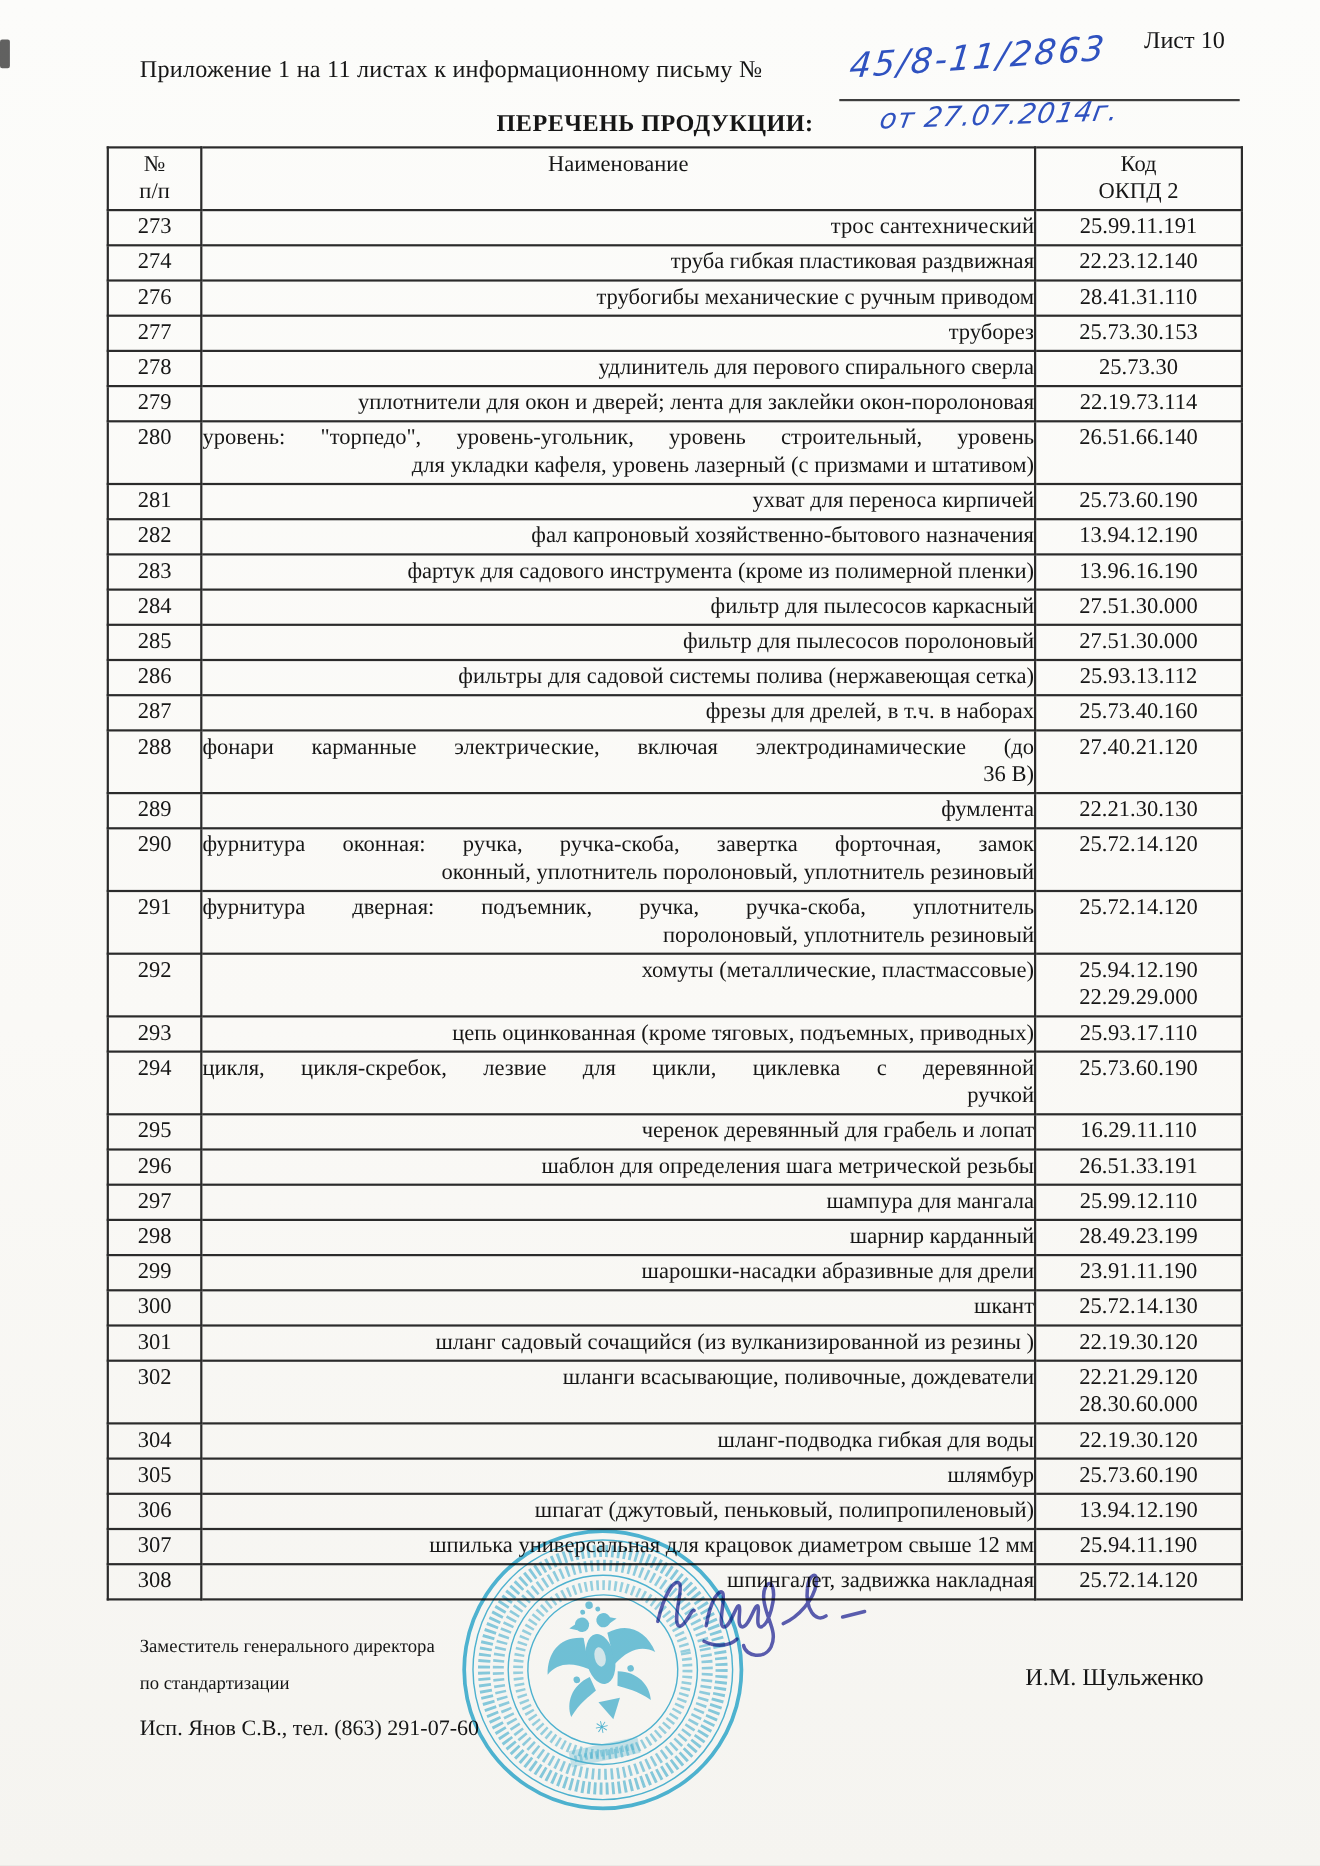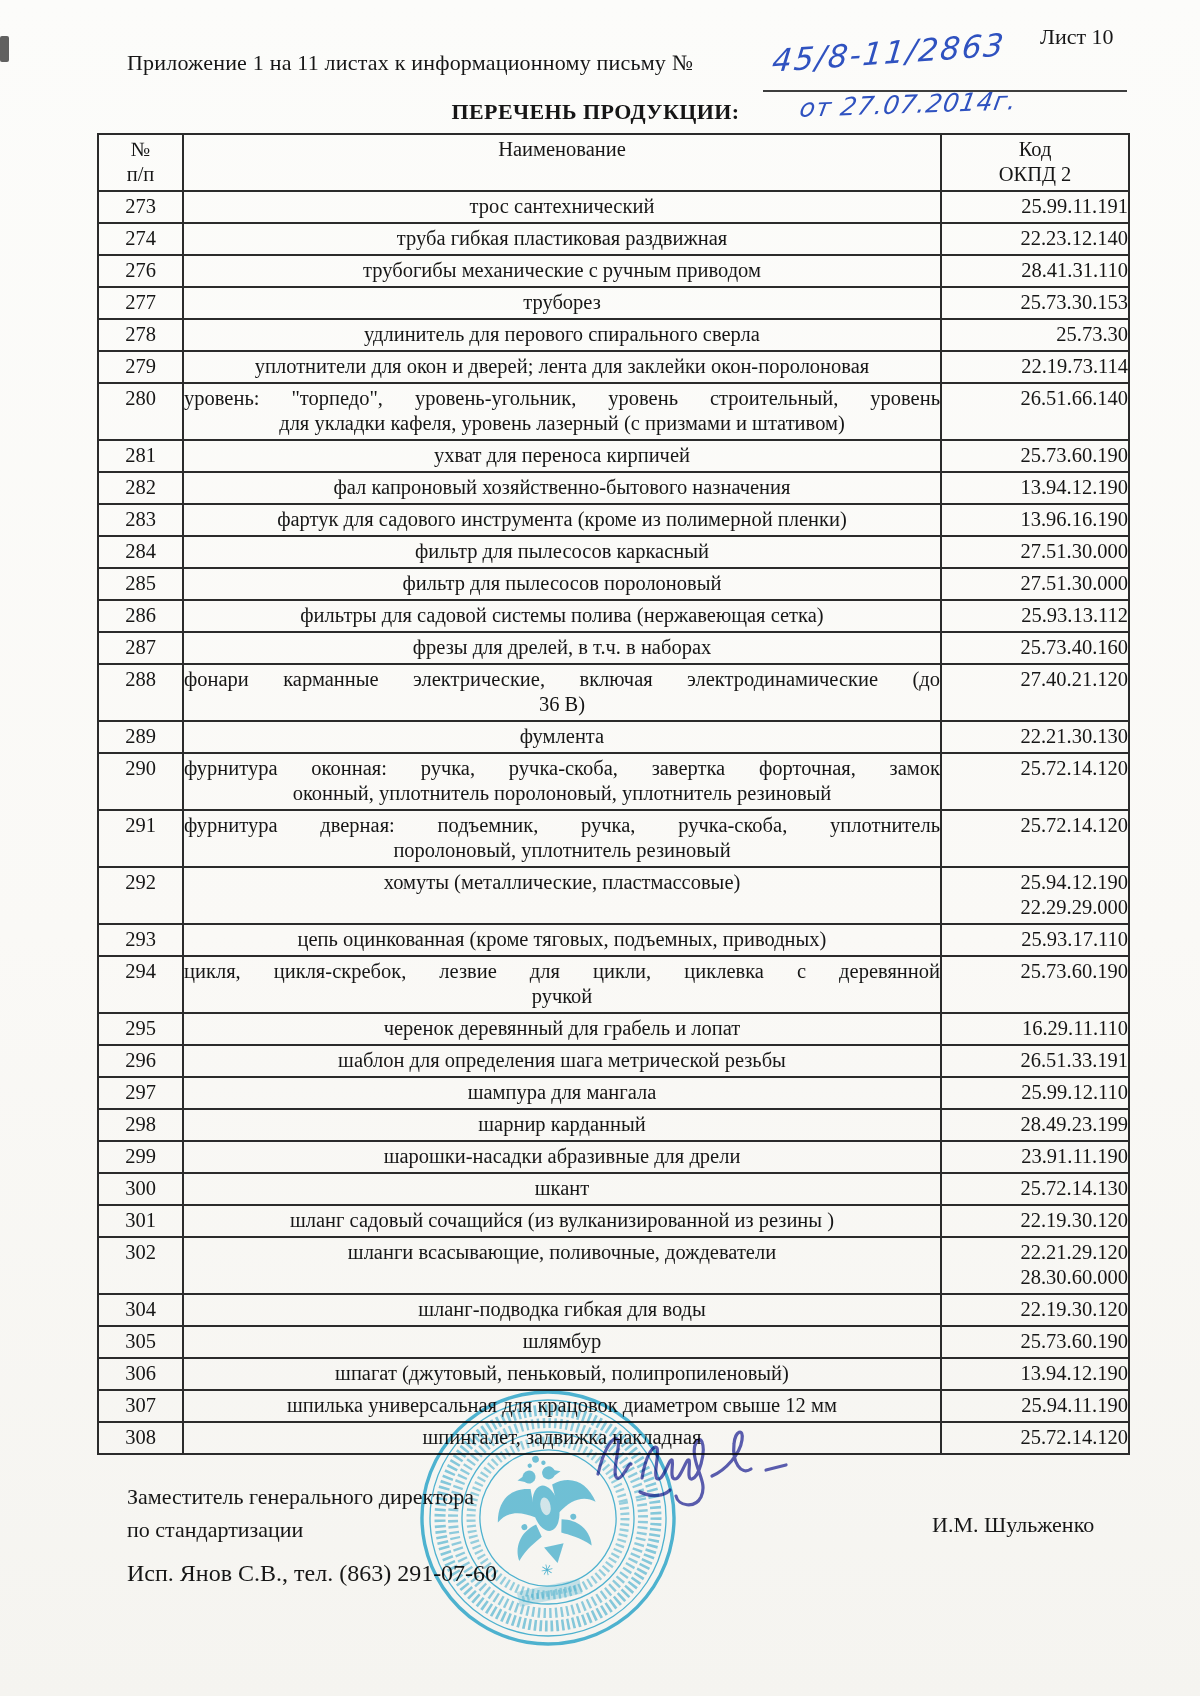--- a/index.html
+++ b/index.html
@@ -36,26 +36,26 @@
   table.products{
     position:absolute;left:97px;top:133px;width:1031px;
     border-collapse:collapse;table-layout:fixed;
     font-size:20.5px;line-height:25px;
   }
   table.products th,table.products td{border:2px solid var(--border);vertical-align:top;padding:2px 0 3px;}
   table.products th{font-weight:normal;text-align:center;}
   col.c1{width:85px;} col.c2{width:758px;} col.c3{width:188px;}
   td.c-num{text-align:center;}
   td.c-name{padding-left:16px;padding-right:10px;}
-  td.c-name .nline{text-align:center;}
+  td.c-name .nline{text-align:right;}
   td.c-name .nline.stretch{text-align:justify;text-align-last:justify;}
-  td.c-code{text-align:right;}
-  .footer-position{position:absolute;left:127px;top:1480px;font-size:22px;line-height:33px;}
+  td.c-code{text-align:center;}
+  .footer-position{position:absolute;left:127px;top:1480px;font-size:17px;line-height:33px;}
   .footer-name{position:absolute;left:932px;top:1512px;font-size:22px;}
-  .footer-executor{position:absolute;left:127px;top:1560px;font-size:24px;font-family:Liberation Serif, serif;}
+  .footer-executor{position:absolute;left:127px;top:1560px;font-size:20px;font-family:Liberation Serif, serif;}
   .stamp{position:absolute;left:408px;top:1378px;width:280px;height:280px;mix-blend-mode:multiply;opacity:.92;}
   .stamp .ln{stroke:var(--stamp-ink);fill:none;}
   .stamp .fl{fill:var(--stamp-ink);stroke:none;}
   .signature{position:absolute;left:588px;top:1412px;width:250px;height:105px;mix-blend-mode:multiply;}
   .signature path{stroke:var(--sig-ink);fill:none;stroke-width:3.2;stroke-linecap:round;stroke-linejoin:round;}
 </style>
 </head>
 <body>
 
 <div class="page">

